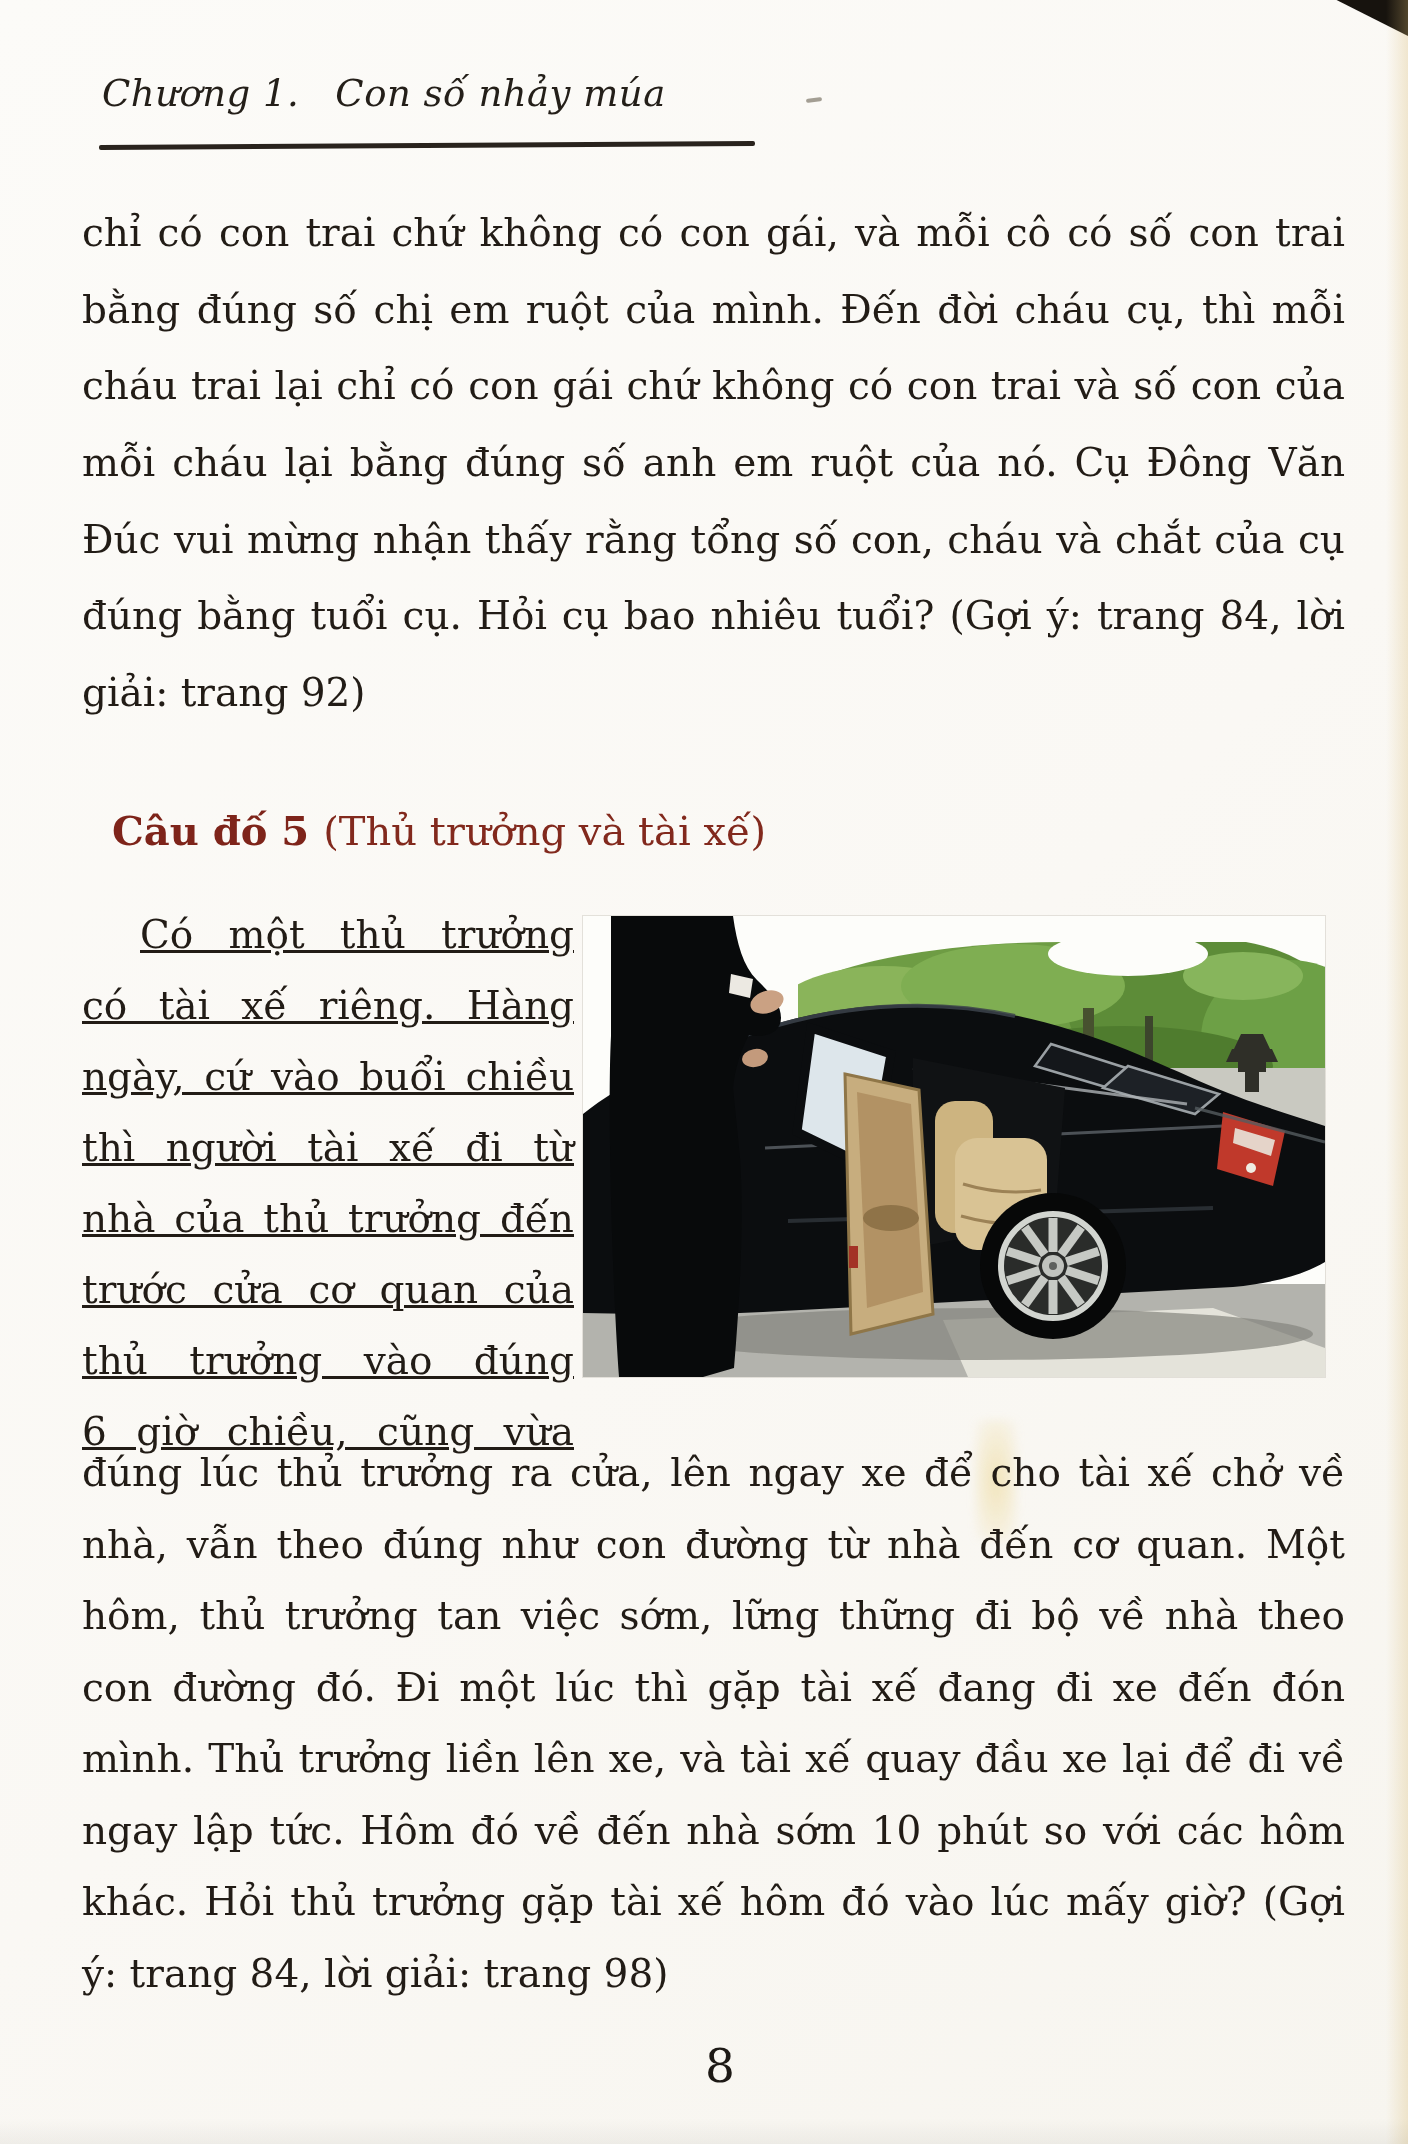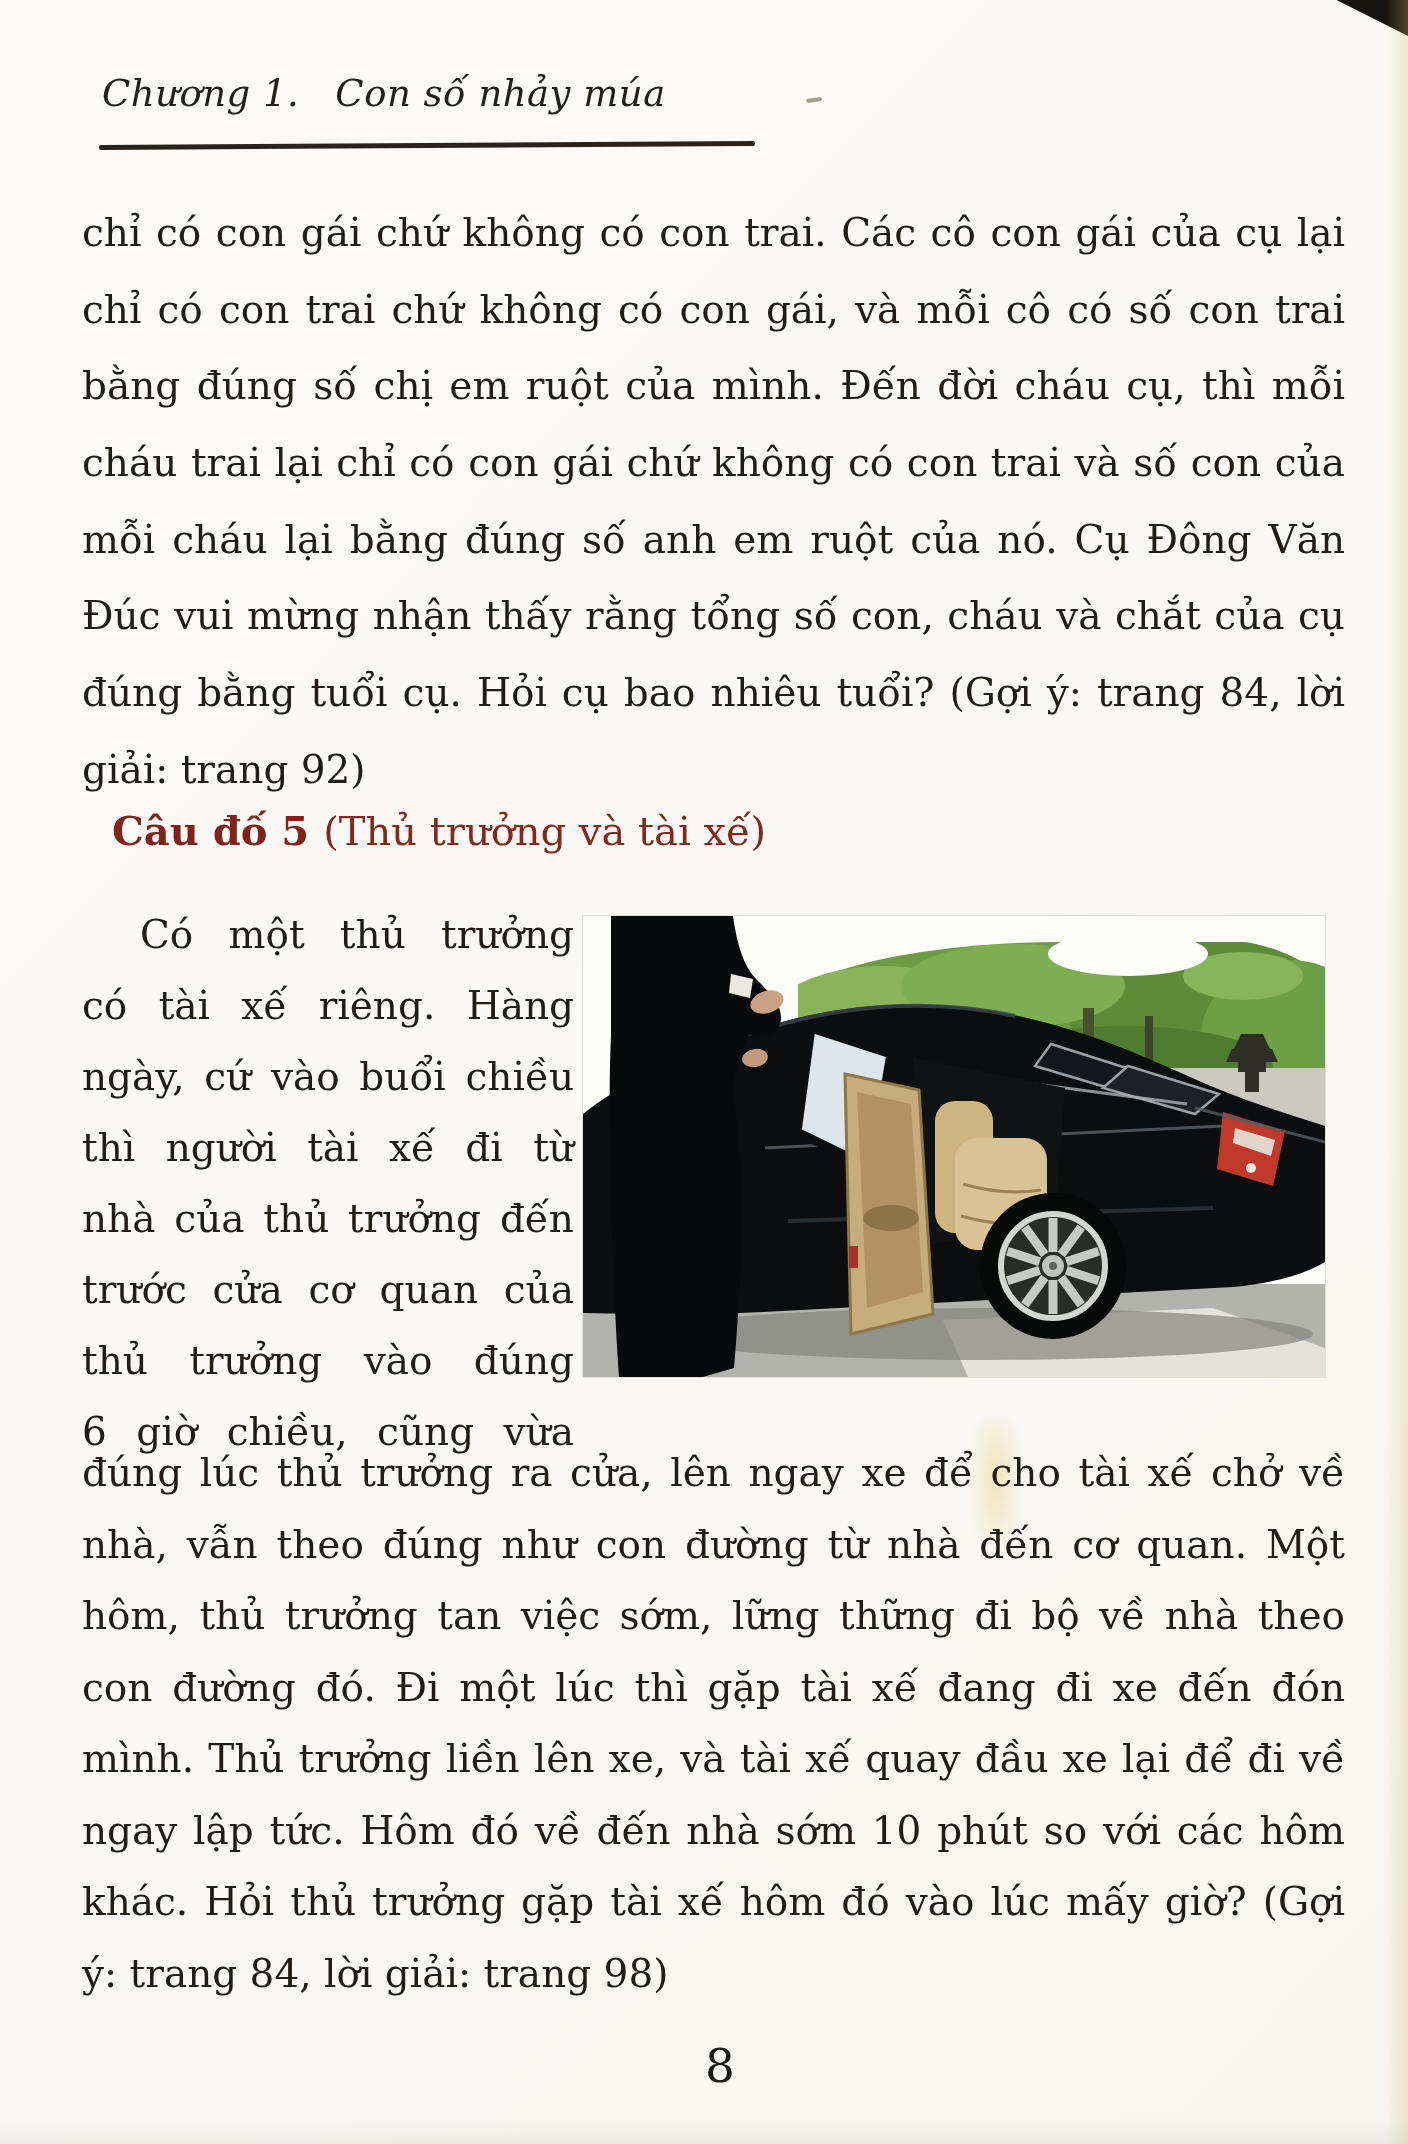--- a/index.html
+++ b/index.html
@@ -39,21 +39,21 @@
   .chap .num{margin-right:36px;margin-top:32px;}
   .chap-rule{
     position:absolute; left:99px; top:143px; width:656px; height:4.5px;
     background:#29231d; transform:rotate(-0.35deg); border-radius:2px;
   }
   
   .tblock{position:absolute; font-size:39px; color:#221c16;}
   .p1{left:82px; top:195px; width:1263px;}
   .p1 .ln{height:76.7px; line-height:76.7px;}
   .lcol{left:82px; top:899px; width:492px;}
-  .lcol .ln{height:71px; line-height:71px;}
+  .lcol .ln{height:71px; line-height:71px;text-decoration:underline;}
   .p2{left:82px; top:1437px; width:1263px;}
   .p2 .ln{height:71.5px; line-height:71.5px;}
   .ln{white-space:nowrap;}
   .jl{white-space:normal; text-align:justify; text-align-last:justify;}
   .indent{text-indent:58px;}
   
   .puzzle{
     position:absolute; left:112px; top:801px; font-size:40px; line-height:60px;
     white-space:nowrap;
   }
@@ -80,21 +80,20 @@
   <div class="smudge"></div>
   <div class="bottom-shade"></div>
   <div class="ink-dash"></div>
 
   <div class="chap">
     <span class="num">Chương 1.</span><span>Con số nhảy múa</span>
   </div>
   <div class="chap-rule"></div>
 
   <div class="tblock p1">
-    <div class="ln jl">chỉ có con gái chứ không có con trai. Các cô con gái của cụ lại</div>
     <div class="ln jl">chỉ có con trai chứ không có con gái, và mỗi cô có số con trai</div>
     <div class="ln jl">bằng đúng số chị em ruột của mình. Đến đời cháu cụ, thì mỗi</div>
     <div class="ln jl">cháu trai lại chỉ có con gái chứ không có con trai và số con của</div>
     <div class="ln jl">mỗi cháu lại bằng đúng số anh em ruột của nó. Cụ Đông Văn</div>
     <div class="ln jl">Đúc vui mừng nhận thấy rằng tổng số con, cháu và chắt của cụ</div>
     <div class="ln jl">đúng bằng tuổi cụ. Hỏi cụ bao nhiêu tuổi? (Gợi ý: trang 84, lời</div>
     <div class="ln">giải: trang 92)</div>
   </div>
 
   <div class="puzzle">

